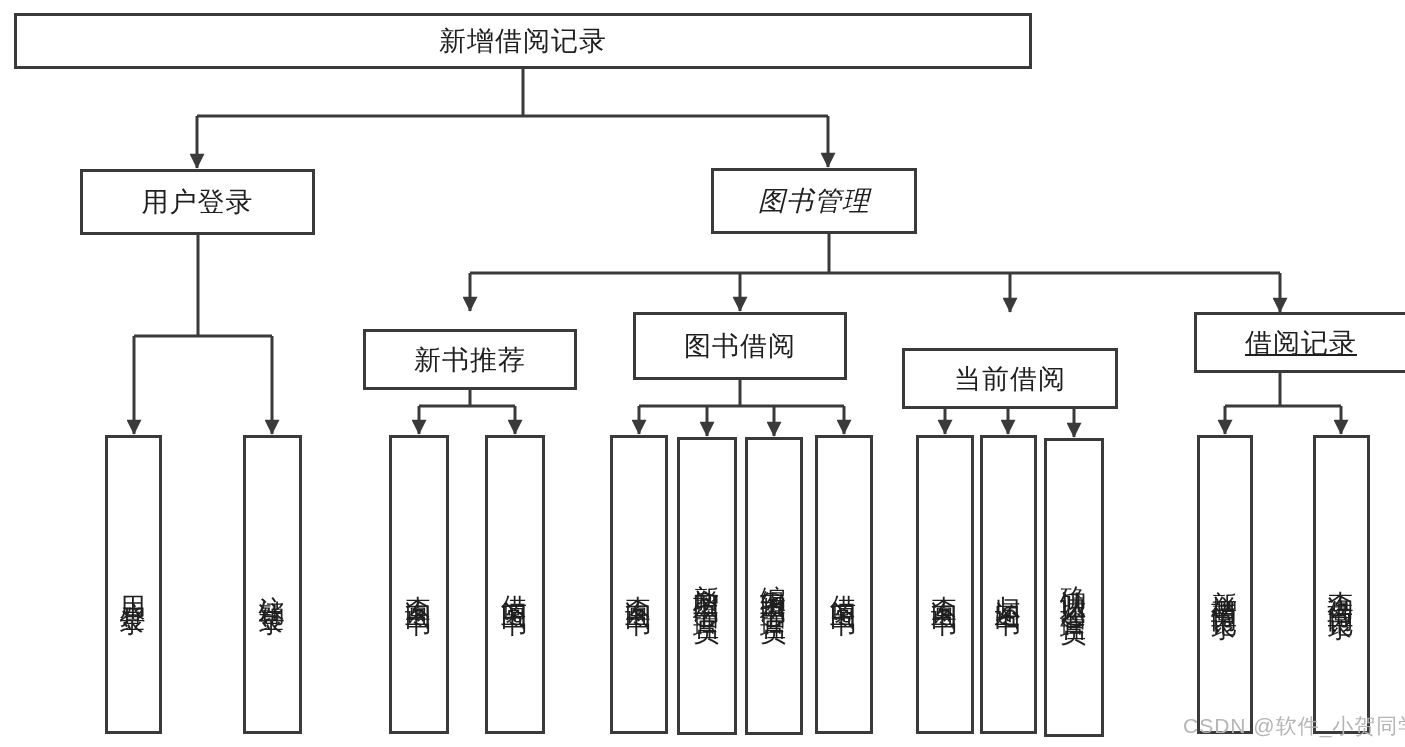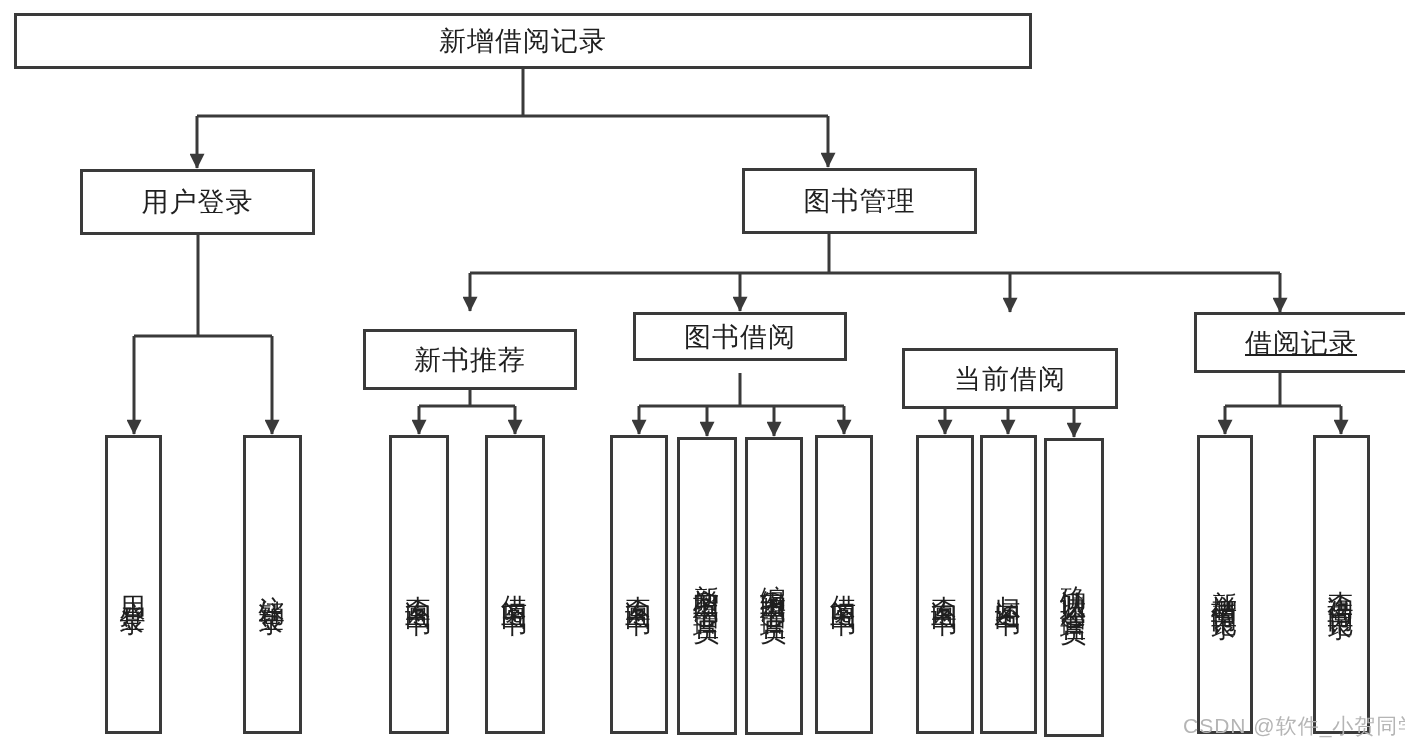--- a/index.html
+++ b/index.html
@@ -105,24 +105,24 @@
     <path class="edge" d="M1074,406 V437" marker-end="url(#arrow)"></path>
 
     <path class="edge" d="M1280,373 V406 M1225,406 H1341"></path>
     <path class="edge" d="M1225,406 V434" marker-end="url(#arrow)"></path>
     <path class="edge" d="M1341,406 V434" marker-end="url(#arrow)"></path>
   </svg>
 
   <div class="node" style="left:14px; top:13px; width:1018px; height:56px;">新增借阅记录</div>
 
   <div class="node" style="left:80px; top:169px; width:235px; height:66px;">用户登录</div>
-  <div class="node" style="left:742px; top:168px; width:235px; height:66px;">图书管理</div>
+  <div class="node" style="left:711px; top:168px; width:206px; height:66px;font-style:italic;">图书管理</div>
 
   <div class="node" style="left:363px; top:329px; width:214px; height:61px;">新书推荐</div>
-  <div class="node" style="left:633px; top:312px; width:214px; height:49px;">图书借阅</div>
+  <div class="node" style="left:633px; top:312px; width:214px; height:68px;">图书借阅</div>
   <div class="node" style="left:902px; top:312px; width:216px; height:61px;margin-top:36px;">当前借阅</div>
   <div class="node" style="left:1194px; top:312px; width:214px; height:61px;text-decoration:underline;">借阅记录</div>
 
   <div class="node vbox" style="left:105px; top:435px; width:57px; height:299px;">用户登录</div>
   <div class="node vbox" style="left:243px; top:435px; width:59px; height:299px;">注销登录</div>
 
   <div class="node vbox" style="left:389px; top:435px; width:60px; height:299px;">查询图书</div>
   <div class="node vbox" style="left:485px; top:435px; width:60px; height:299px;">借阅图书</div>
 
   <div class="node vbox" style="left:610px; top:435px; width:58px; height:299px;">查询图书</div>

